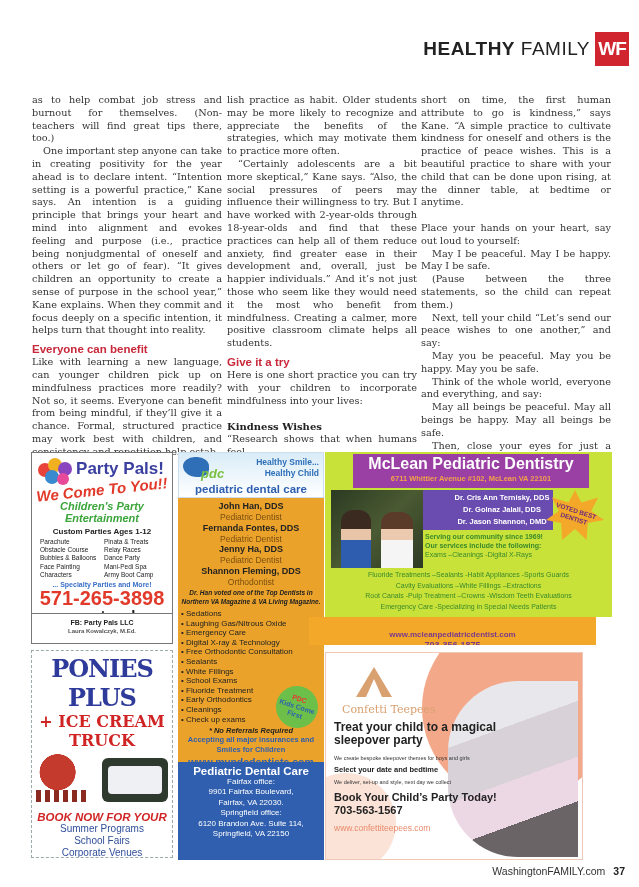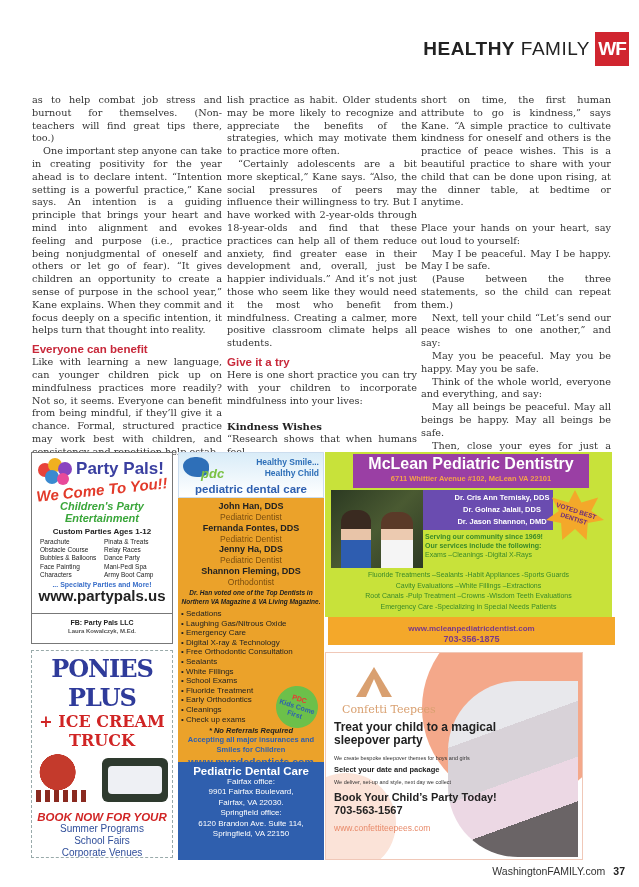--- a/index.html
+++ b/index.html
@@ -74,21 +74,21 @@
   .mc .head .a{color:#f4a24a;font-weight:700;font-size:7.5px;}
   .mc .photo{position:absolute;left:6px;top:38px;width:92px;height:78px;background:linear-gradient(135deg,#2c3a22,#4a5a32 50%,#2e3a24);}
   .mc .p1{position:absolute;left:10px;top:20px;width:30px;height:58px;background:linear-gradient(#3a2a20 0 32%,#e8c4a8 32% 52%,#2e5db0 52%);border-radius:12px 12px 0 0;}
   .mc .p2{position:absolute;left:50px;top:22px;width:32px;height:56px;background:linear-gradient(#5a3a28 0 30%,#eccab0 30% 50%,#f5f5f5 50%);border-radius:12px 12px 0 0;}
   .mc .docs{position:absolute;left:98px;top:38px;width:130px;height:40px;background:#6a4cb0;color:#fff;text-align:center;font-size:7.5px;font-weight:700;line-height:12px;padding-top:2px;padding-left:28px;}
   .mc .star{position:absolute;right:8px;top:38px;width:58px;height:50px;background:#f4a82a;clip-path:polygon(50% 0,61% 25%,90% 15%,78% 42%,100% 60%,72% 66%,70% 100%,50% 78%,28% 100%,26% 66%,0 60%,22% 42%,10% 15%,39% 25%);display:flex;align-items:center;justify-content:center;}
   .mc .star span{color:#6a2a7a;font-weight:900;font-size:6.5px;transform:rotate(18deg);text-align:center;line-height:8px;}
   .mc .serv{position:absolute;left:100px;top:80px;width:180px;color:#3a8a2a;font-size:7px;font-weight:700;line-height:9px;}
   .mc .serv .plain{font-weight:400;}
   .mc .svc{position:absolute;left:0;right:0;top:118px;text-align:center;color:#3a8a2a;font-size:7px;line-height:10.5px;}
-  .mc2{left:328px;top:617px;width:287px;height:28px;background:#f4a82a;text-align:center;font-weight:900;font-size:8px;color:#7a3a8a;line-height:11px;padding-top:6px;}
+  .mc2{left:309px;top:617px;width:287px;height:28px;background:#f4a82a;text-align:center;font-weight:900;font-size:8px;color:#7a3a8a;line-height:11px;padding-top:12px;}
   .mc2 .ph{font-size:9px;}
   
   .ct{left:325px;top:652px;width:258px;height:208px;border:1px solid #f0c8b8;background:#fff;text-decoration:underline;}
   .ct .circle{position:absolute;right:-30px;top:-40px;width:190px;height:190px;border-radius:50%;background:#f4a88a;}
   .ct .circle2{position:absolute;left:-30px;top:120px;width:100px;height:100px;border-radius:50%;background:#fbe3d8;}
   .ct .photo{position:absolute;right:4px;top:28px;width:130px;height:176px;border-radius:70px 0 0 70px;background:linear-gradient(160deg,#e8e8ec 0 30%,#d8d2d8 30% 55%,#ecd8e4 55% 75%,#6a6466 75%);}
   .ct .tent{position:absolute;left:30px;top:14px;width:0;height:0;border-left:18px solid transparent;border-right:18px solid transparent;border-bottom:30px solid #d9a070;}
   .ct .tent::after{content:"";position:absolute;left:-8px;top:12px;border-left:8px solid transparent;border-right:8px solid transparent;border-bottom:18px solid #fff;}
   .ct .brand{position:absolute;left:16px;top:50px;color:#d9a070;font-family:"DejaVu Serif",serif;font-size:11px;}
   .ct .h{position:absolute;left:8px;top:68px;width:170px;font-weight:900;font-size:12px;line-height:13px;color:#222;font-family:"Liberation Sans",sans-serif;}
@@ -159,20 +159,21 @@
     <span>Obstacle Course</span>
     <span>Relay Races</span>
     <span>Bubbles &amp; Balloons</span>
     <span>Dance Party</span>
     <span>Face Painting</span>
     <span>Mani-Pedi Spa</span>
     <span>Characters</span>
     <span>Army Boot Camp</span>
   </div>
   <div class="spec">... Specialty Parties and More!</div>
+  <div class="phone">571-265-3898</div>
   <div class="web">www.partypals.us</div>
 </div>
 <div class="ad pp2">
   <div>FB: Party Pals LLC</div>
   <div class="name">Laura Kowalczyk, M.Ed.</div>
 </div>
 
 <div class="ad pn">
   <div class="logo-t">PONIES PLUS</div>
   <div class="ice">+ ICE CREAM TRUCK</div>
@@ -280,21 +281,21 @@
 </div>
 
 <div class="ad ct">
   <div class="circle"></div>
   <div class="circle2"></div>
   <div class="photo"></div>
   <div class="tent"></div>
   <div class="brand">Confetti Teepees</div>
   <div class="h">Treat your child to a magical sleepover party</div>
   <div class="l1">We create bespoke sleepover themes for boys and girls</div>
-  <div class="l2">Select your date and package</div>
+  <div class="l2">Select your date and bedtime</div>
   <div class="l3">We deliver, set-up and style, next day we collect</div>
   <div class="cta">
       <div>Book Your Child’s Party Today!</div>
       <div>703-563-1567</div>
     </div>
   <div class="web">www.confettiteepees.com</div>
 </div>
 
 <div class="footer">
   <span>WashingtonFAMILY.com</span><b>37</b>

